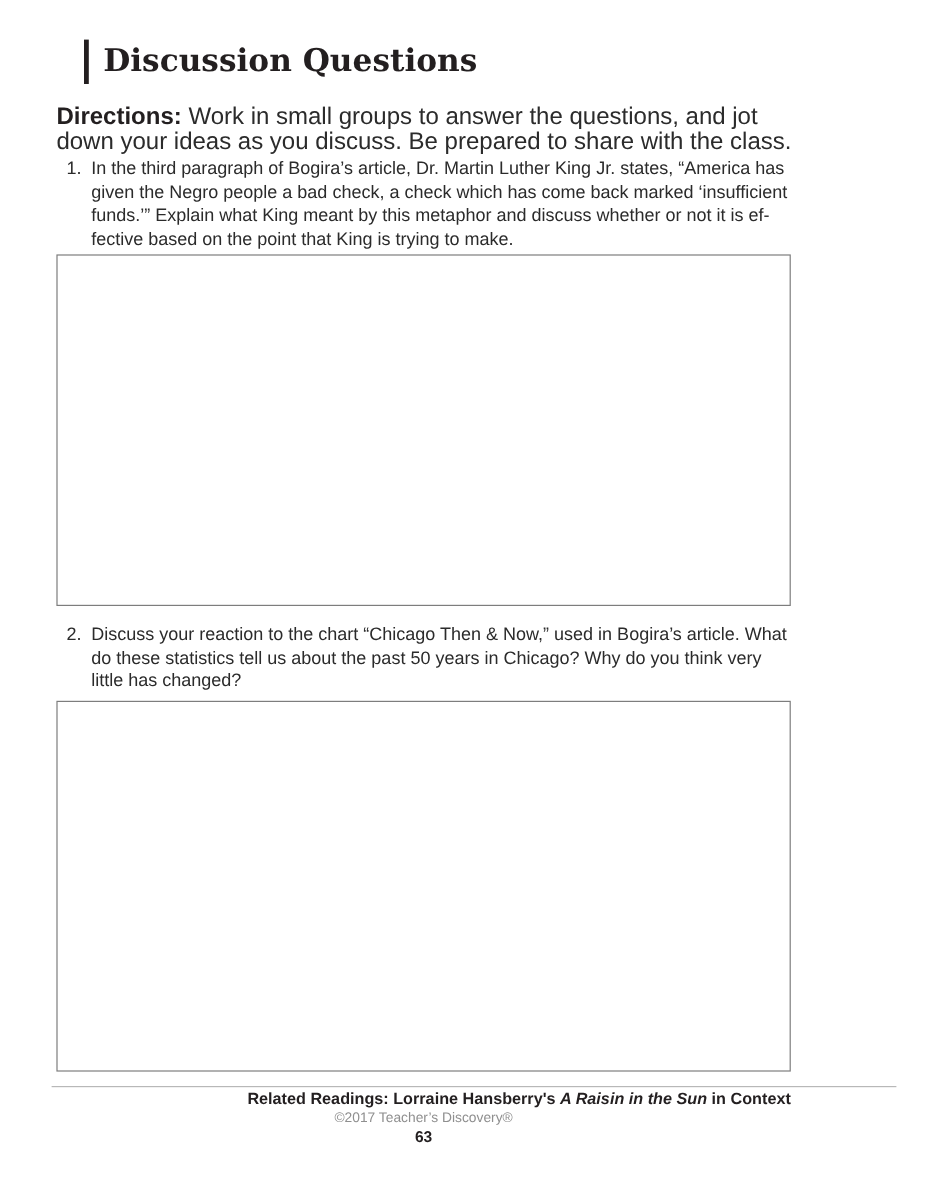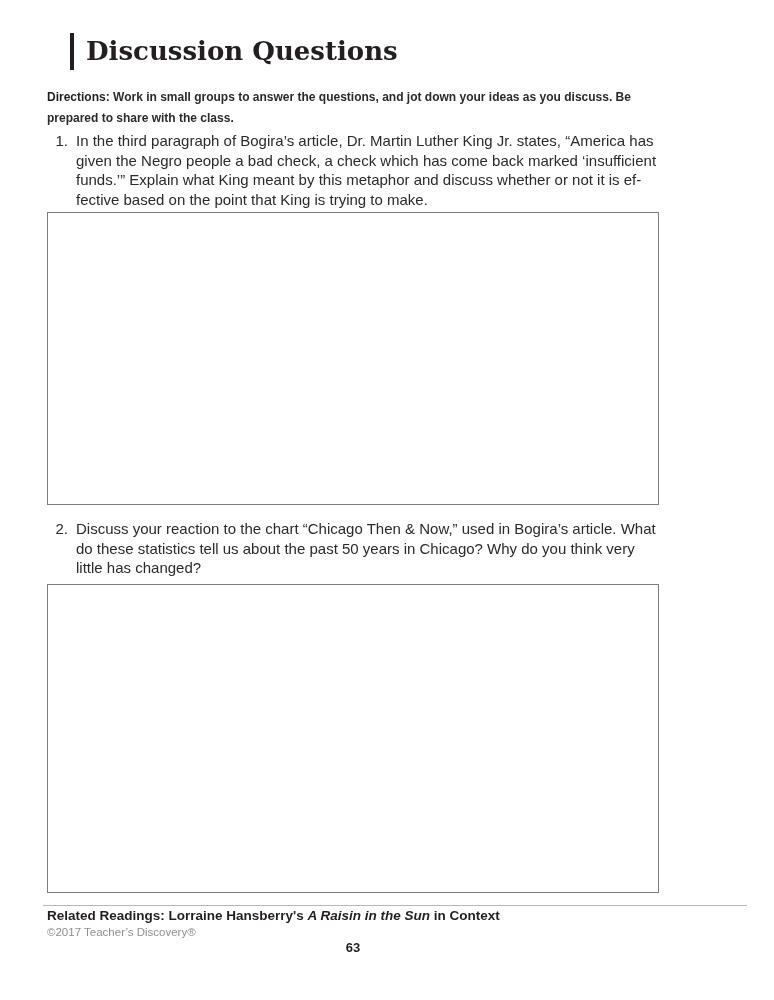--- a/index.html
+++ b/index.html
@@ -37,24 +37,23 @@
     color: #231f20;
     margin-left: 12px;
     letter-spacing: 0px;
     white-space: nowrap;
   }
   .directions {
     position: absolute;
     left: 47px;
     top: 87px;
     width: 614px;
-    font-size: 12px;
+    font-size: 20px;
     line-height: 21px;
     color: #2b2b2b;
-    font-weight: bold;
   }
   .directions b { color: #231f20; }
   .question {
     position: absolute;
     left: 47px;
     width: 614px;
     display: flex;
     align-items: flex-start;
     font-size: 15px;
     line-height: 19.5px;
@@ -87,33 +86,33 @@
     top: 905px;
     width: 704px;
     height: 1px;
     background: #b8b8b8;
   }
   .footer-line1 {
     position: absolute;
     left: 47px;
     top: 908px;
     width: 612px;
-    text-align: left;
+    text-align: right;
     font-size: 13.5px;
     font-weight: 700;
     color: #231f20;
     white-space: nowrap;
   }
   .footer-line1 .book-title { font-style: italic; }
   .copyright {
     position: absolute;
     left: 47px;
     top: 926px;
     width: 612px;
-    text-align: left;
+    text-align: center;
     font-size: 11.5px;
     color: #8f8f8f;
   }
   .page-number {
     position: absolute;
     left: 47px;
     top: 940px;
     width: 612px;
     text-align: center;
     font-size: 13px;

